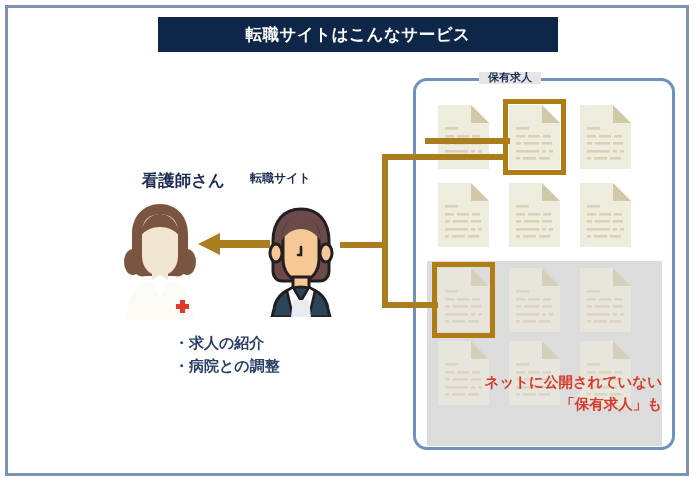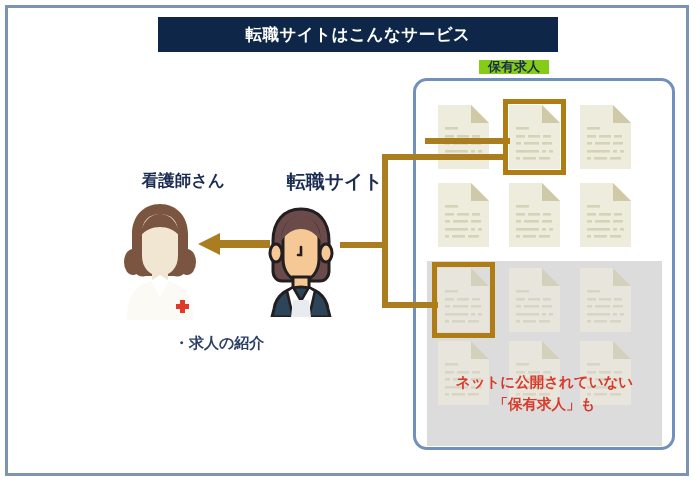--- a/index.html
+++ b/index.html
@@ -30,34 +30,34 @@
     color:#ffffff;font-size:16.5px;font-weight:bold;letter-spacing:.5px;
     line-height:1;white-space:nowrap;
   }
   
   #jobs-panel{
     position:absolute;left:413px;top:78px;width:262px;height:372px;
     border:3px solid #7191bd;border-radius:14px;
     box-sizing:border-box;background:#ffffff;
   }
   #jobs-panel-title{
-    position:absolute;left:479px;top:60px;
-    background:#84cc16;padding:0 9px;
-    color:#1b2c52;font-size:13px;font-weight:bold;
+    position:absolute;left:479px;top:72px;
+    background:#e5e5e5;padding:0 9px;
+    color:#1b2c52;font-size:11px;font-weight:bold;
     line-height:1.05;white-space:nowrap;
     z-index:6;
   }
   
   #hidden-zone{
     position:absolute;left:427px;top:261px;width:235px;height:185px;
     background:#dcdcdc;
   }
   #hidden-zone-text{
     position:absolute;left:427px;top:371px;width:235px;
-    text-align:center;color:#d8392b;
+    text-align:right;color:#d8392b;
     font-size:14.5px;font-weight:bold;line-height:1.55;
     z-index:5;
   }
   #hidden-zone-text div{white-space:nowrap;}
   
   .doc{
     position:absolute;width:51px;height:64px;
   }
   .doc svg{display:block;width:51px;height:64px;}
   .doc-highlight{
@@ -68,23 +68,23 @@
   }
   
   .gold{position:absolute;background:#a97d20;z-index:3;}
   
   #nurse-label{
     position:absolute;left:103px;top:172px;width:122px;
     text-align:right;color:#1b2c52;
     font-size:16.5px;font-weight:bold;line-height:1;white-space:nowrap;
   }
   #agent-label{
-    position:absolute;left:261px;top:172px;width:122px;
-    text-align:right;color:#1b2c52;
-    font-size:19px;font-weight:bold;line-height:1;white-space:nowrap;
+    position:absolute;left:250px;top:172px;width:122px;
+    text-align:left;color:#1b2c52;
+    font-size:12px;font-weight:bold;line-height:1;white-space:nowrap;
   }
   #nurse-figure{position:absolute;left:104px;top:192px;width:112px;height:128px;}
   #agent-figure{position:absolute;left:262px;top:205px;width:78px;height:112px;}
   #nurse-figure svg,#agent-figure svg{display:block;width:100%;height:100%;}
   #service-list{
     position:absolute;left:150px;top:332px;width:250px;
     color:#2a3f66;font-size:15px;font-weight:bold;line-height:1.52;
   }
   #service-list div{white-space:nowrap;margin-left:24px;}
 </style>
@@ -411,15 +411,16 @@
   </div>
 
   <div style="position:absolute;left:196px;top:232px;width:74px;height:24px;z-index:3;">
     <svg viewBox="0 0 74 24" style="display:block;width:74px;height:24px;">
       <path d="M74 8H24V1L2 12l22 11v-7h50z" fill="#a97d20"></path>
     </svg>
   </div>
 
   <div id="service-list">
     <div>・求人の紹介</div>
+    <div>・病院との調整</div>
   </div>
 
 </div>
 
 </body></html>

